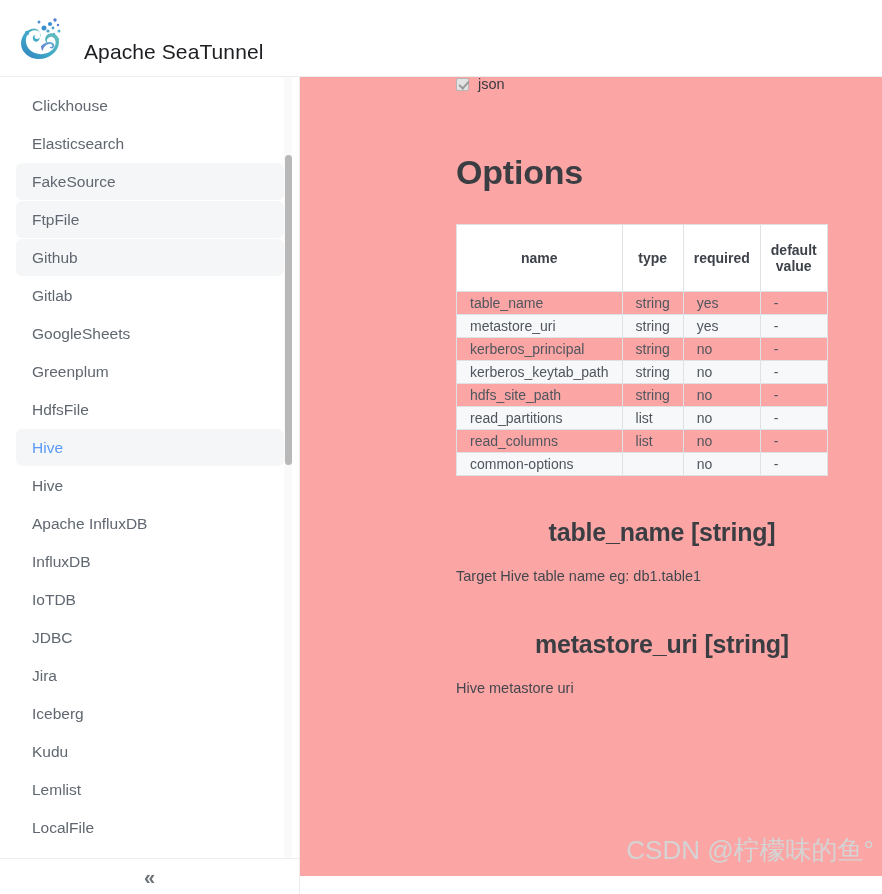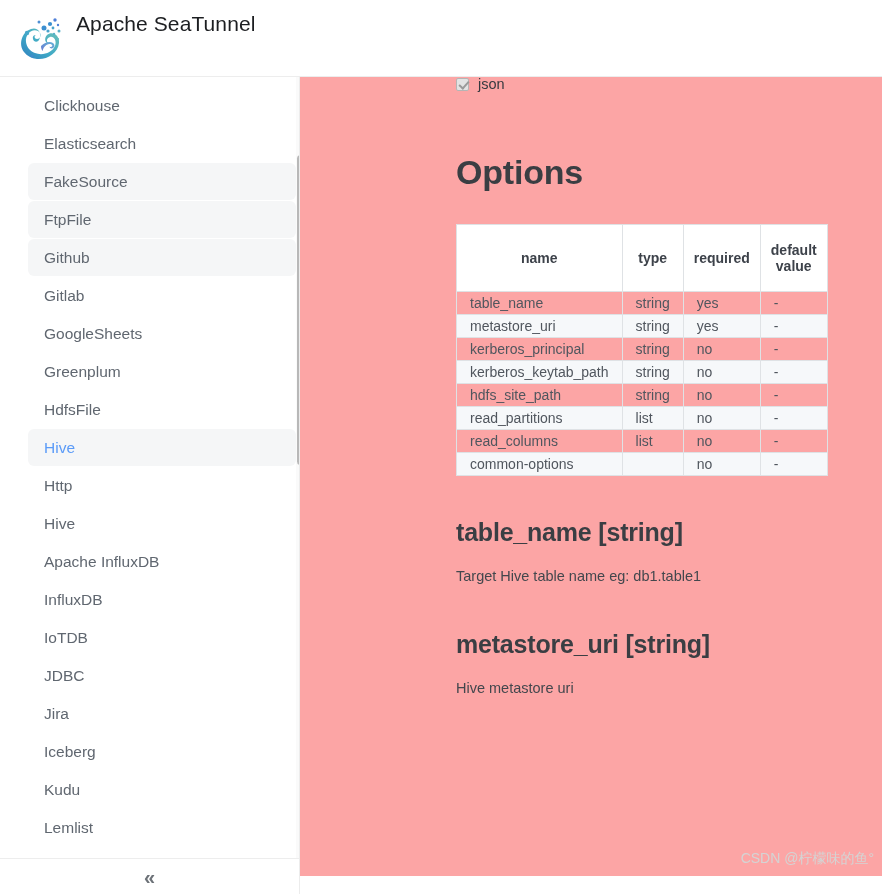--- a/index.html
+++ b/index.html
@@ -14,37 +14,37 @@
   
   .navbar {
     position: absolute; top: 0; left: 0;
     width: 882px; height: 77px;
     background: #ffffff;
     border-bottom: 1px solid #ededed;
     display: flex; align-items: center;
     padding-left: 14px;
     z-index: 30;
   }
-  .brand { display: flex; align-items: flex-start; gap: 10px; }
+  .brand { display: flex; align-items: flex-end; gap: 18px; }
   .brand-logo { width: 52px; height: 52px; flex: none; display: block; }
   .brand-title {
     font-size: 21px; color: #1c1e21; letter-spacing: .1px;
     font-family: "Liberation Sans", sans-serif;
   }
 
   
   .sidebar {
     position: absolute; top: 77px; left: 0;
     width: 300px; height: 817px;
     background: #ffffff;
     border-right: 1px solid #ececec;
     overflow: hidden;
   }
   .sidebar-scroll {
-    position: absolute; top: 0; left: 12px;
+    position: absolute; top: 0; left: 0;
     width: 300px; height: 781px;
     overflow: hidden;
   }
   .menu { list-style: none; margin: 0; padding: 0 16px; position: relative; top: -29px; }
   .menu-item {
     display: block;
     padding: 8px 0 8px 16px;
     margin: 1px 0;
     font-size: 15.5px; line-height: 21px;
     color: #606770;
@@ -139,30 +139,31 @@
   table.opts tbody tr:nth-child(even) { background: #f6f8fa; }
   table.opts col.c-name { width: 160px; }
   table.opts col.c-type { width: 60px; }
   table.opts col.c-req  { width: 82px; }
   table.opts col.c-def  { width: 110px; }
 
   h3.prop-h {
     font-size: 25px; font-weight: bold;
     color: #3a3e43; margin: 42px 0 0 0;
     letter-spacing: -.2px;
+    text-align: center;
   }
   p.prop-p {
     font-size: 14.5px; color: #43474d;
     margin: 19px 0 0 0; line-height: 1.5;
   }
 
   .watermark {
     position: absolute;
     right: 8px; bottom: 26px;
-    font-size: 14px;
+    font-size: 26px;
     color: #d4d4d4;
     white-space: nowrap;
     pointer-events: none;
     z-index: 25;
   }
 </style>
 </head>
 <body>
 
 <div class="navbar">
@@ -210,21 +211,20 @@
         <li class="menu-item">Clickhouse</li>
         <li class="menu-item">Elasticsearch</li>
         <li class="menu-item hovered">FakeSource</li>
         <li class="menu-item hovered">FtpFile</li>
         <li class="menu-item hovered">Github</li>
         <li class="menu-item">Gitlab</li>
         <li class="menu-item">GoogleSheets</li>
         <li class="menu-item">Greenplum</li>
         <li class="menu-item">HdfsFile</li>
         <li class="menu-item active">Hive</li>
-        <li class="menu-item">Http</li>
         <li class="menu-item">Hive</li>
         <li class="menu-item">Apache InfluxDB</li>
         <li class="menu-item">InfluxDB</li>
         <li class="menu-item">IoTDB</li>
         <li class="menu-item">JDBC</li>
         <li class="menu-item">Jira</li>
         <li class="menu-item">Iceberg</li>
         <li class="menu-item">Kudu</li>
         <li class="menu-item">Lemlist</li>
         <li class="menu-item">LocalFile</li>

